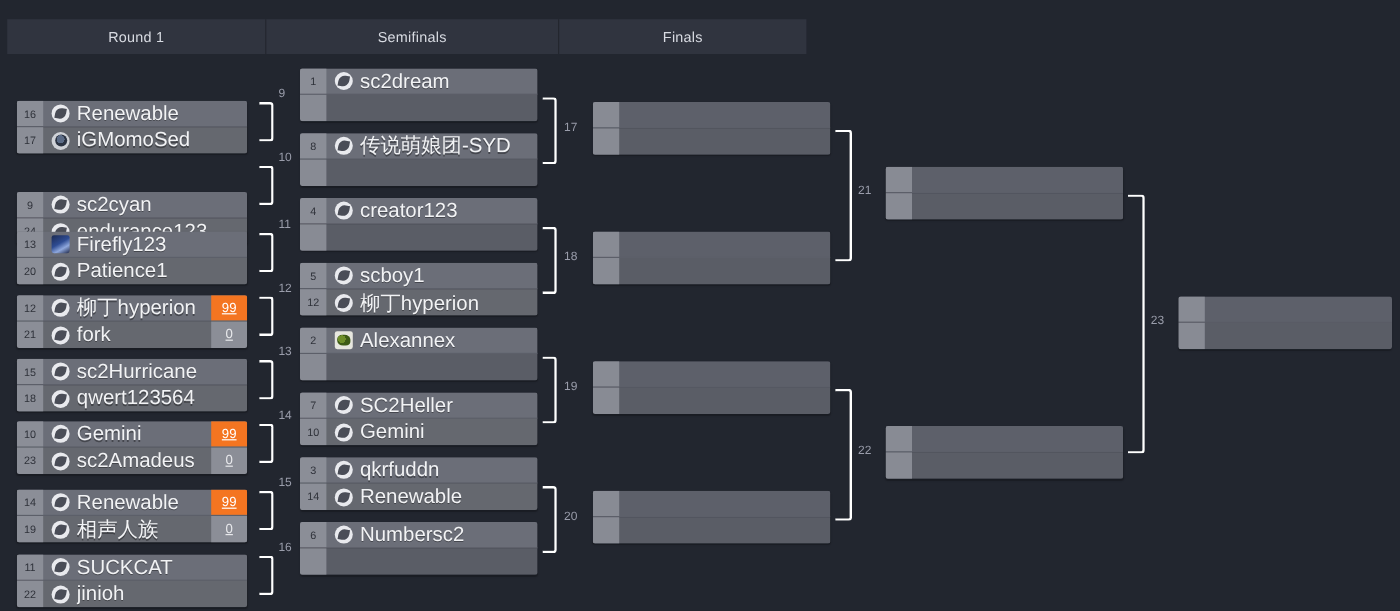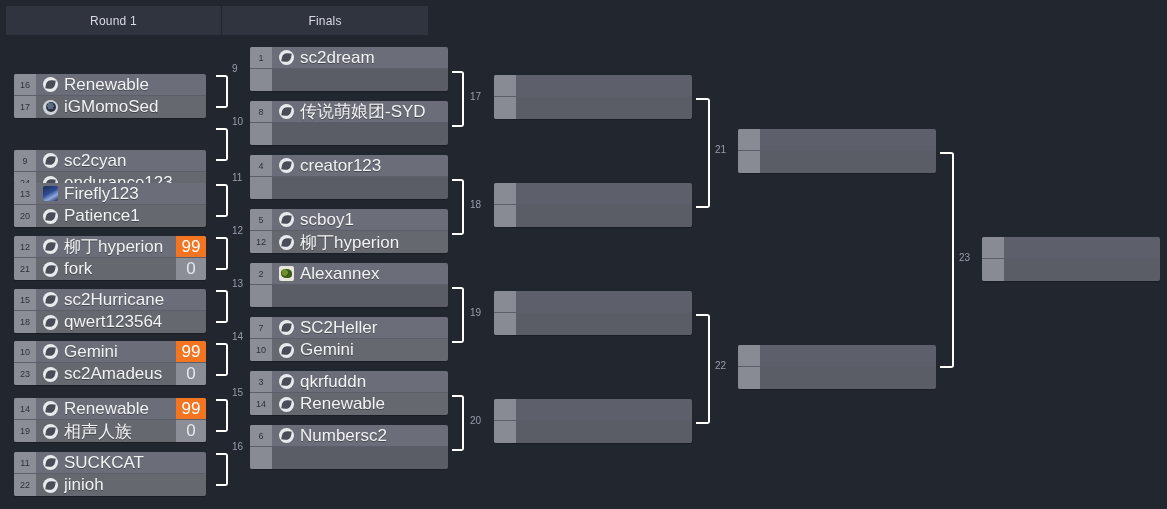--- a/index.html
+++ b/index.html
@@ -4,21 +4,21 @@
 <style>
   * { box-sizing: border-box; }
   html, body {
     margin: 0; padding: 0;
     background: #22262f;
     width: 1167px; height: 509px;
     overflow: hidden;
     font-family: "Liberation Sans", sans-serif;
   }
 
-  #bracket-root { position: relative; width: 1167px; height: 480px; }
+  #bracket-root { position: relative; width: 1167px; height: 480px; margin-top: 10px; }
 
   
   .round-header-bar {
     position: absolute; left: 6px; top: 6px;
     width: 1155px; height: 29px;
     display: flex;
   }
   .round-header {
     flex: 0 0 auto;
     background: #30343f;
@@ -92,23 +92,24 @@
     flex: 1 1 auto;
     color: #f2f3f5;
     font-size: 17px;
     white-space: nowrap;
     overflow: hidden;
     text-shadow: 0 1px 0 rgba(0,0,0,.35);
   }
   .score {
     width: 30px; min-width: 30px; align-self: stretch;
     display: flex; align-items: center; justify-content: center;
-    font-size: 17px;
+    font-size: 11px;
     color: #ffffff;
     background: #7e818a;
+    text-decoration: underline;
   }
   .score.win { background: #f47521; color: #fff; }
   .score.lose { background: #8b8e97; color: #e8e9ec; }
   .score.blank { background: transparent; width: 0; min-width: 0; }
 
   
   .conn {
     position: absolute;
     border: 2px solid #ffffff;
     border-left: none;
@@ -121,20 +122,21 @@
     white-space: nowrap;
   }
 </style>
 </head>
 <body>
 
 <div id="bracket-root">
 
   <div class="round-header-bar">
     <div class="round-header" style="width:216px">Round 1</div>
+    <div class="round-header" style="width:244px">Semifinals</div>
     <div class="round-header" style="width:206px">Finals</div>
   </div>
 
   <div class="match" style="left:14px; top:74px; width:192px;">
     <div class="slot">
       <span class="seed">16</span>
       <span class="avatar">
           <span class="leaf"></span>
         </span>
       <span class="pname">Renewable</span>

